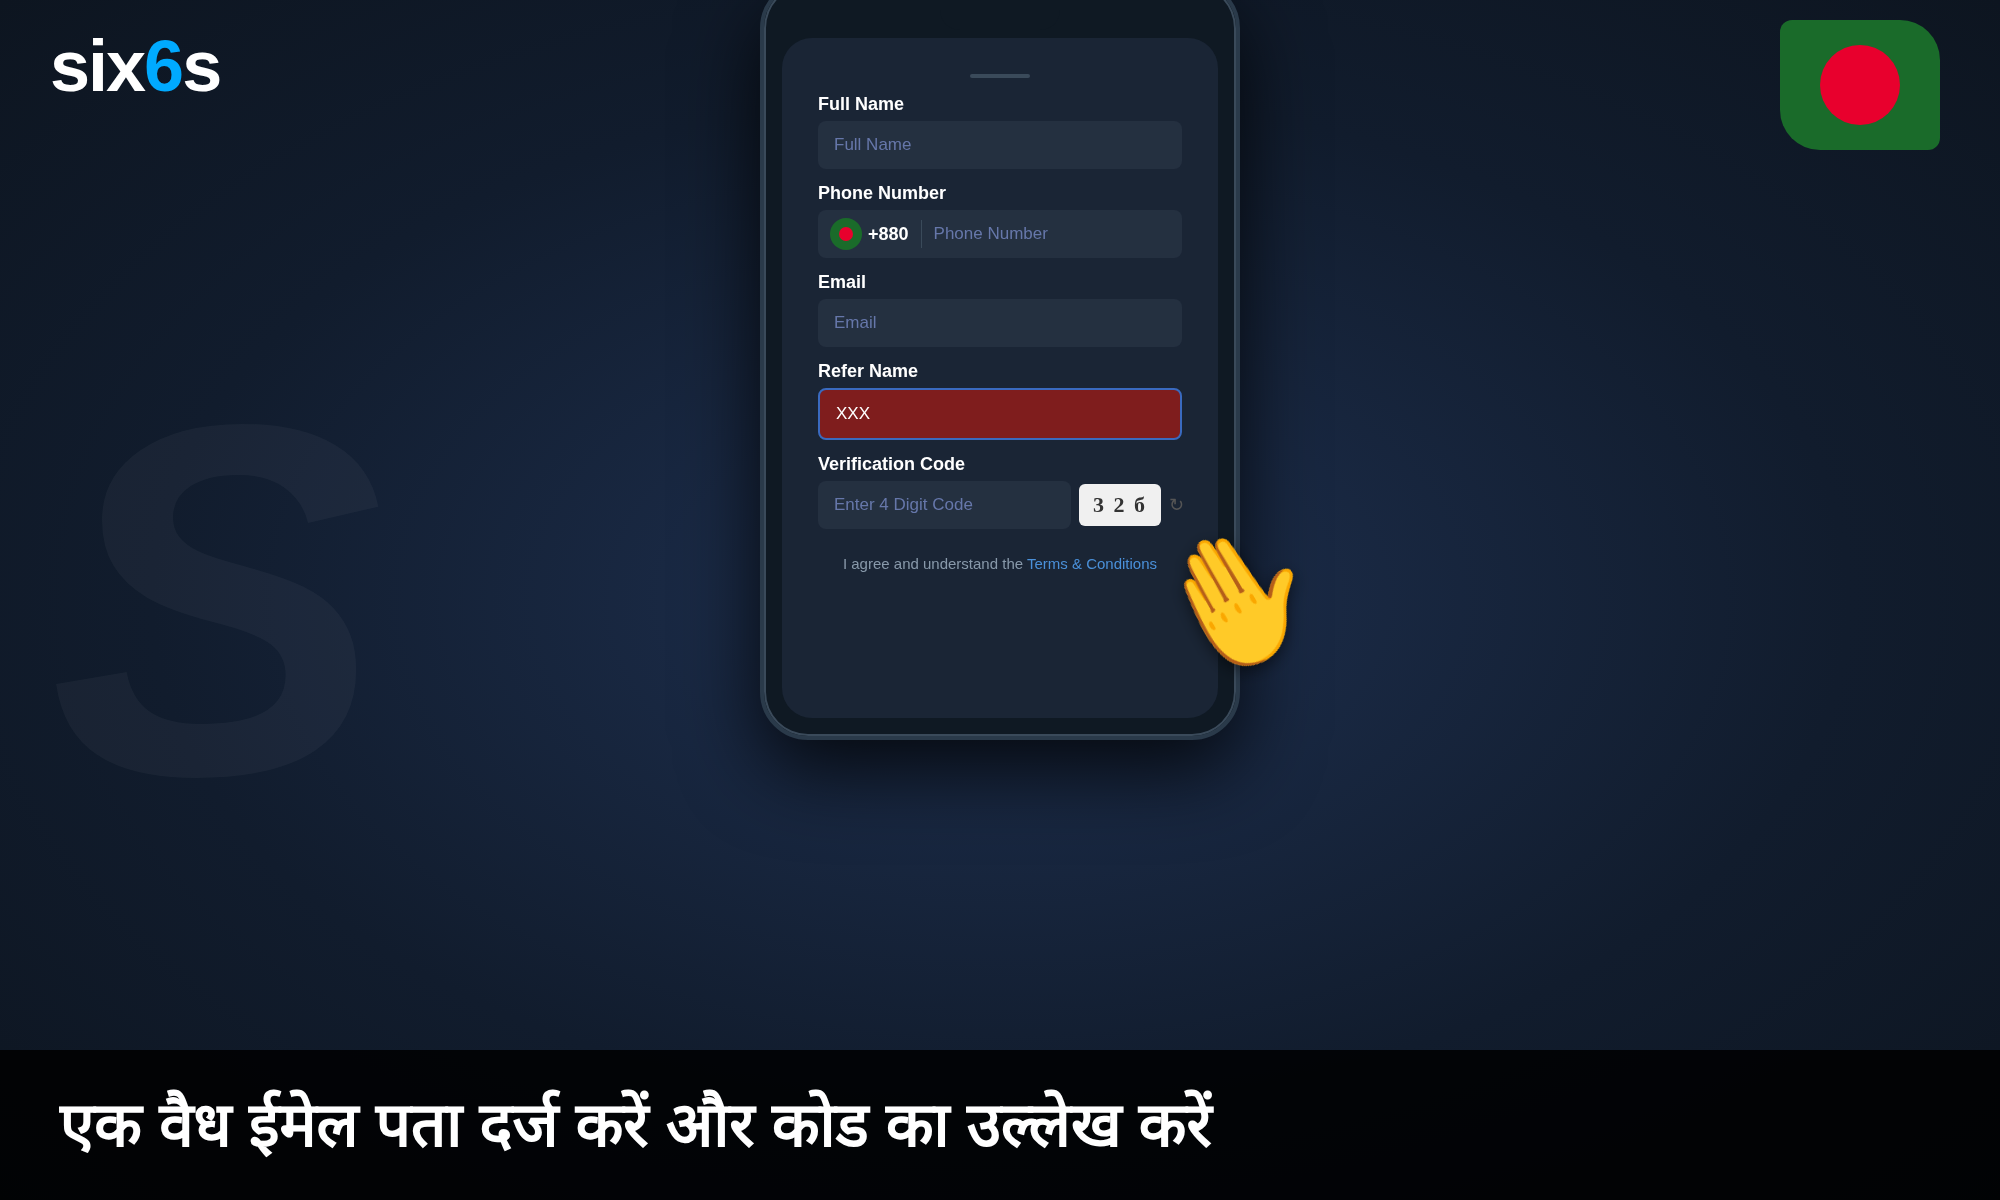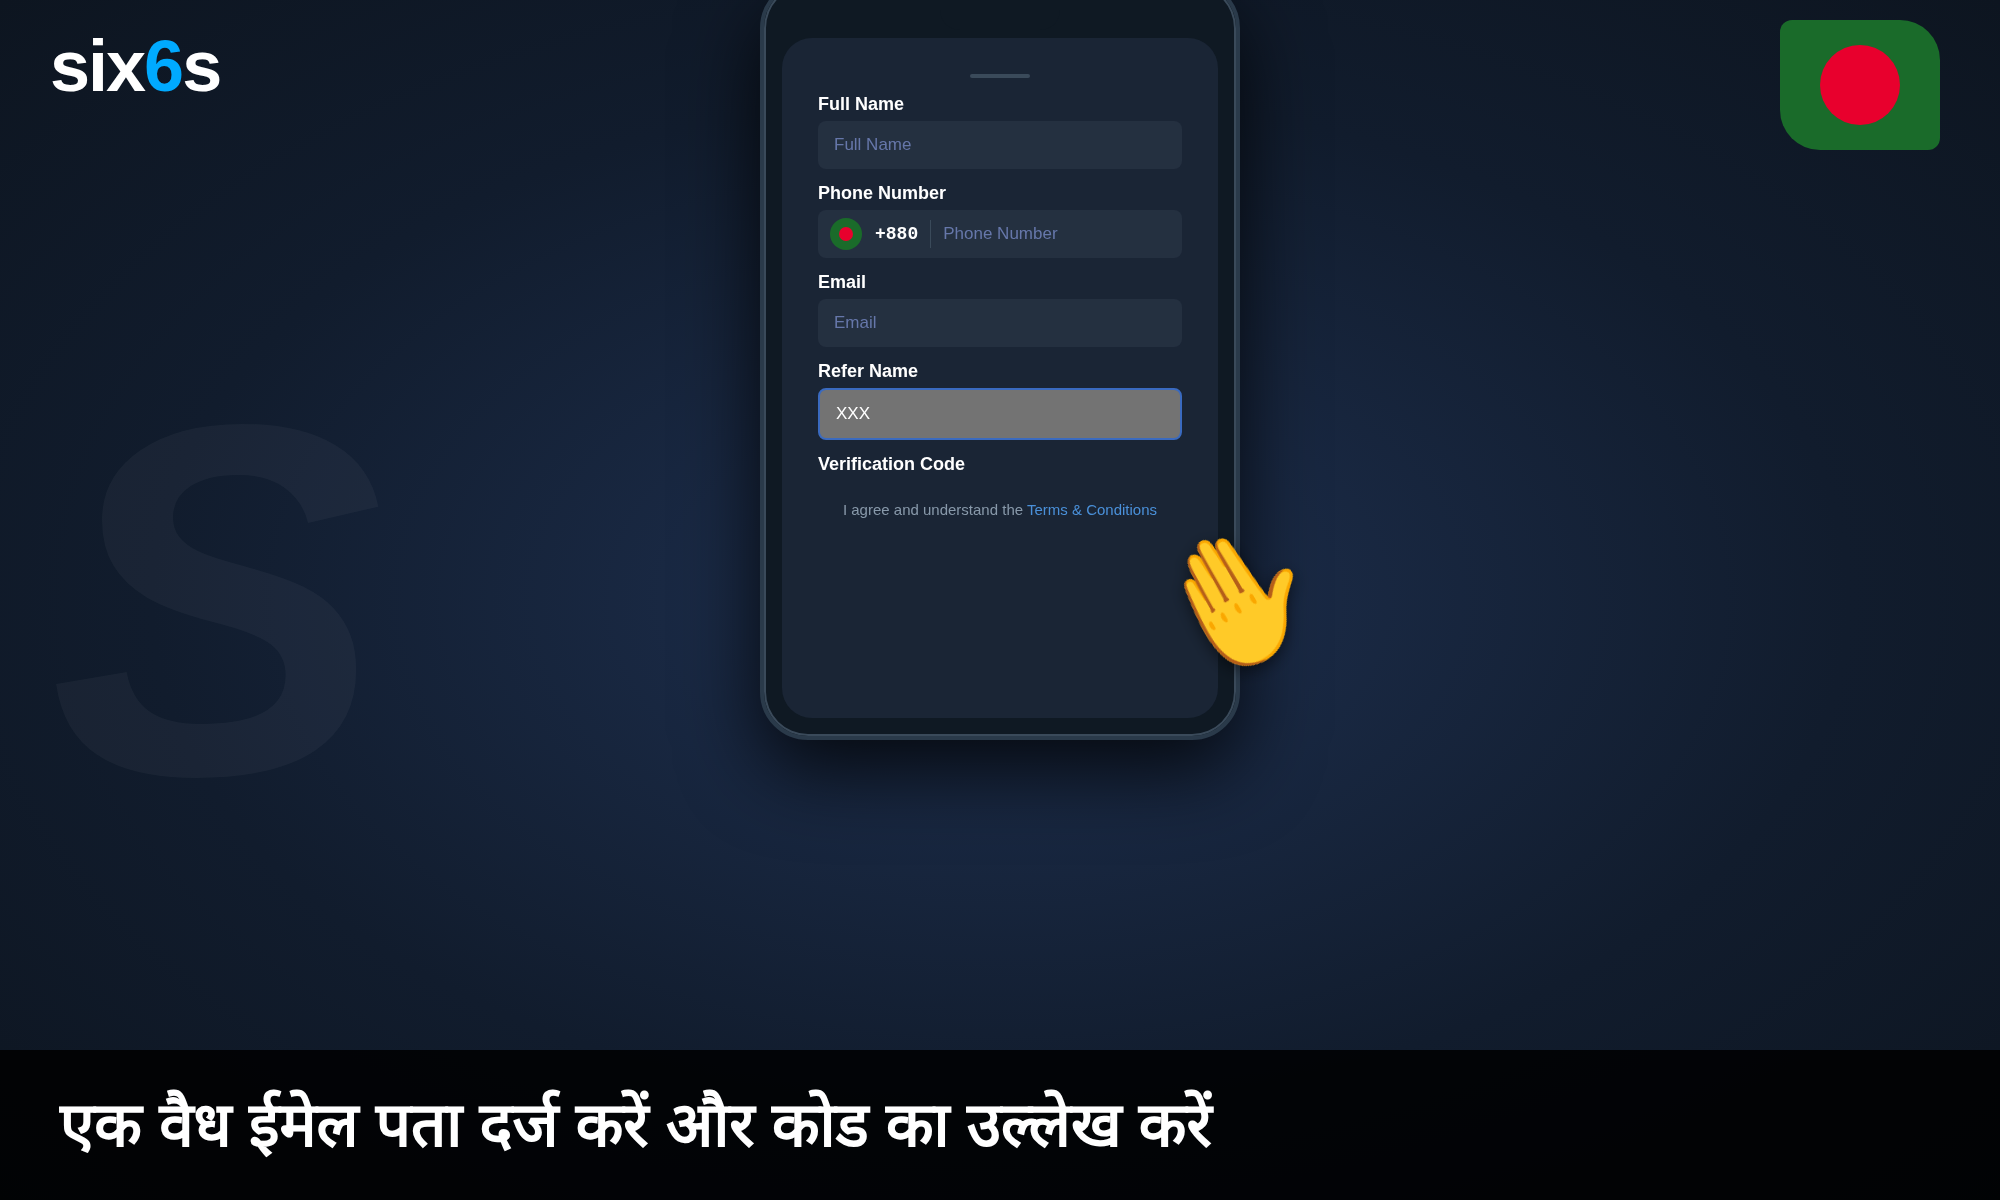--- a/index.html
+++ b/index.html
@@ -171,23 +171,22 @@
       gap: 8px;
       align-items: center;
       background: #243040;
       border-radius: 8px;
       padding: 8px 12px;
     }
 
     .phone-flag {
       display: flex;
       align-items: center;
-      gap: 13px;
+      gap: 6px;
       flex-shrink: 0;
-      font-family: Liberation Mono, monospace;
     }
 
     .phone-flag-circle {
       width: 32px;
       height: 32px;
       border-radius: 50%;
       background: #1a6b2a;
       display: flex;
       align-items: center;
       justify-content: center;
@@ -223,21 +222,21 @@
       font-size: 17px;
     }
 
     .phone-number-input::placeholder {
       color: #6677aa;
     }
 
     
     .refer-input {
       width: 100%;
-      background: #737373;
+      background: #7f1d1d;
       border: 2px solid #3a6abf;
       border-radius: 8px;
       padding: 14px 16px;
       color: #ffffff;
       font-size: 17px;
       outline: none;
     }
 
     
     .verify-row {
@@ -404,20 +403,27 @@
 
       
       <div class="form-group">
         <label class="form-label">Refer Name</label>
         <input class="refer-input" type="text" value="XXX" style="">
       </div>
 
       
       <div class="form-group">
         <label class="form-label">Verification Code</label>
+        <div class="verify-row">
+          <input class="verify-input" type="text" placeholder="Enter 4 Digit Code" style="">
+          <div class="captcha-box">
+            <span class="captcha-text">3 2 б</span>
+          </div>
+          <span class="refresh-icon">↻</span>
+        </div>
       </div>
 
       
       <div class="terms-text">
         <span>I agree and understand the</span>
         <span class="terms-link">Terms &amp; Conditions</span>
       </div>
 
       
     </div>

